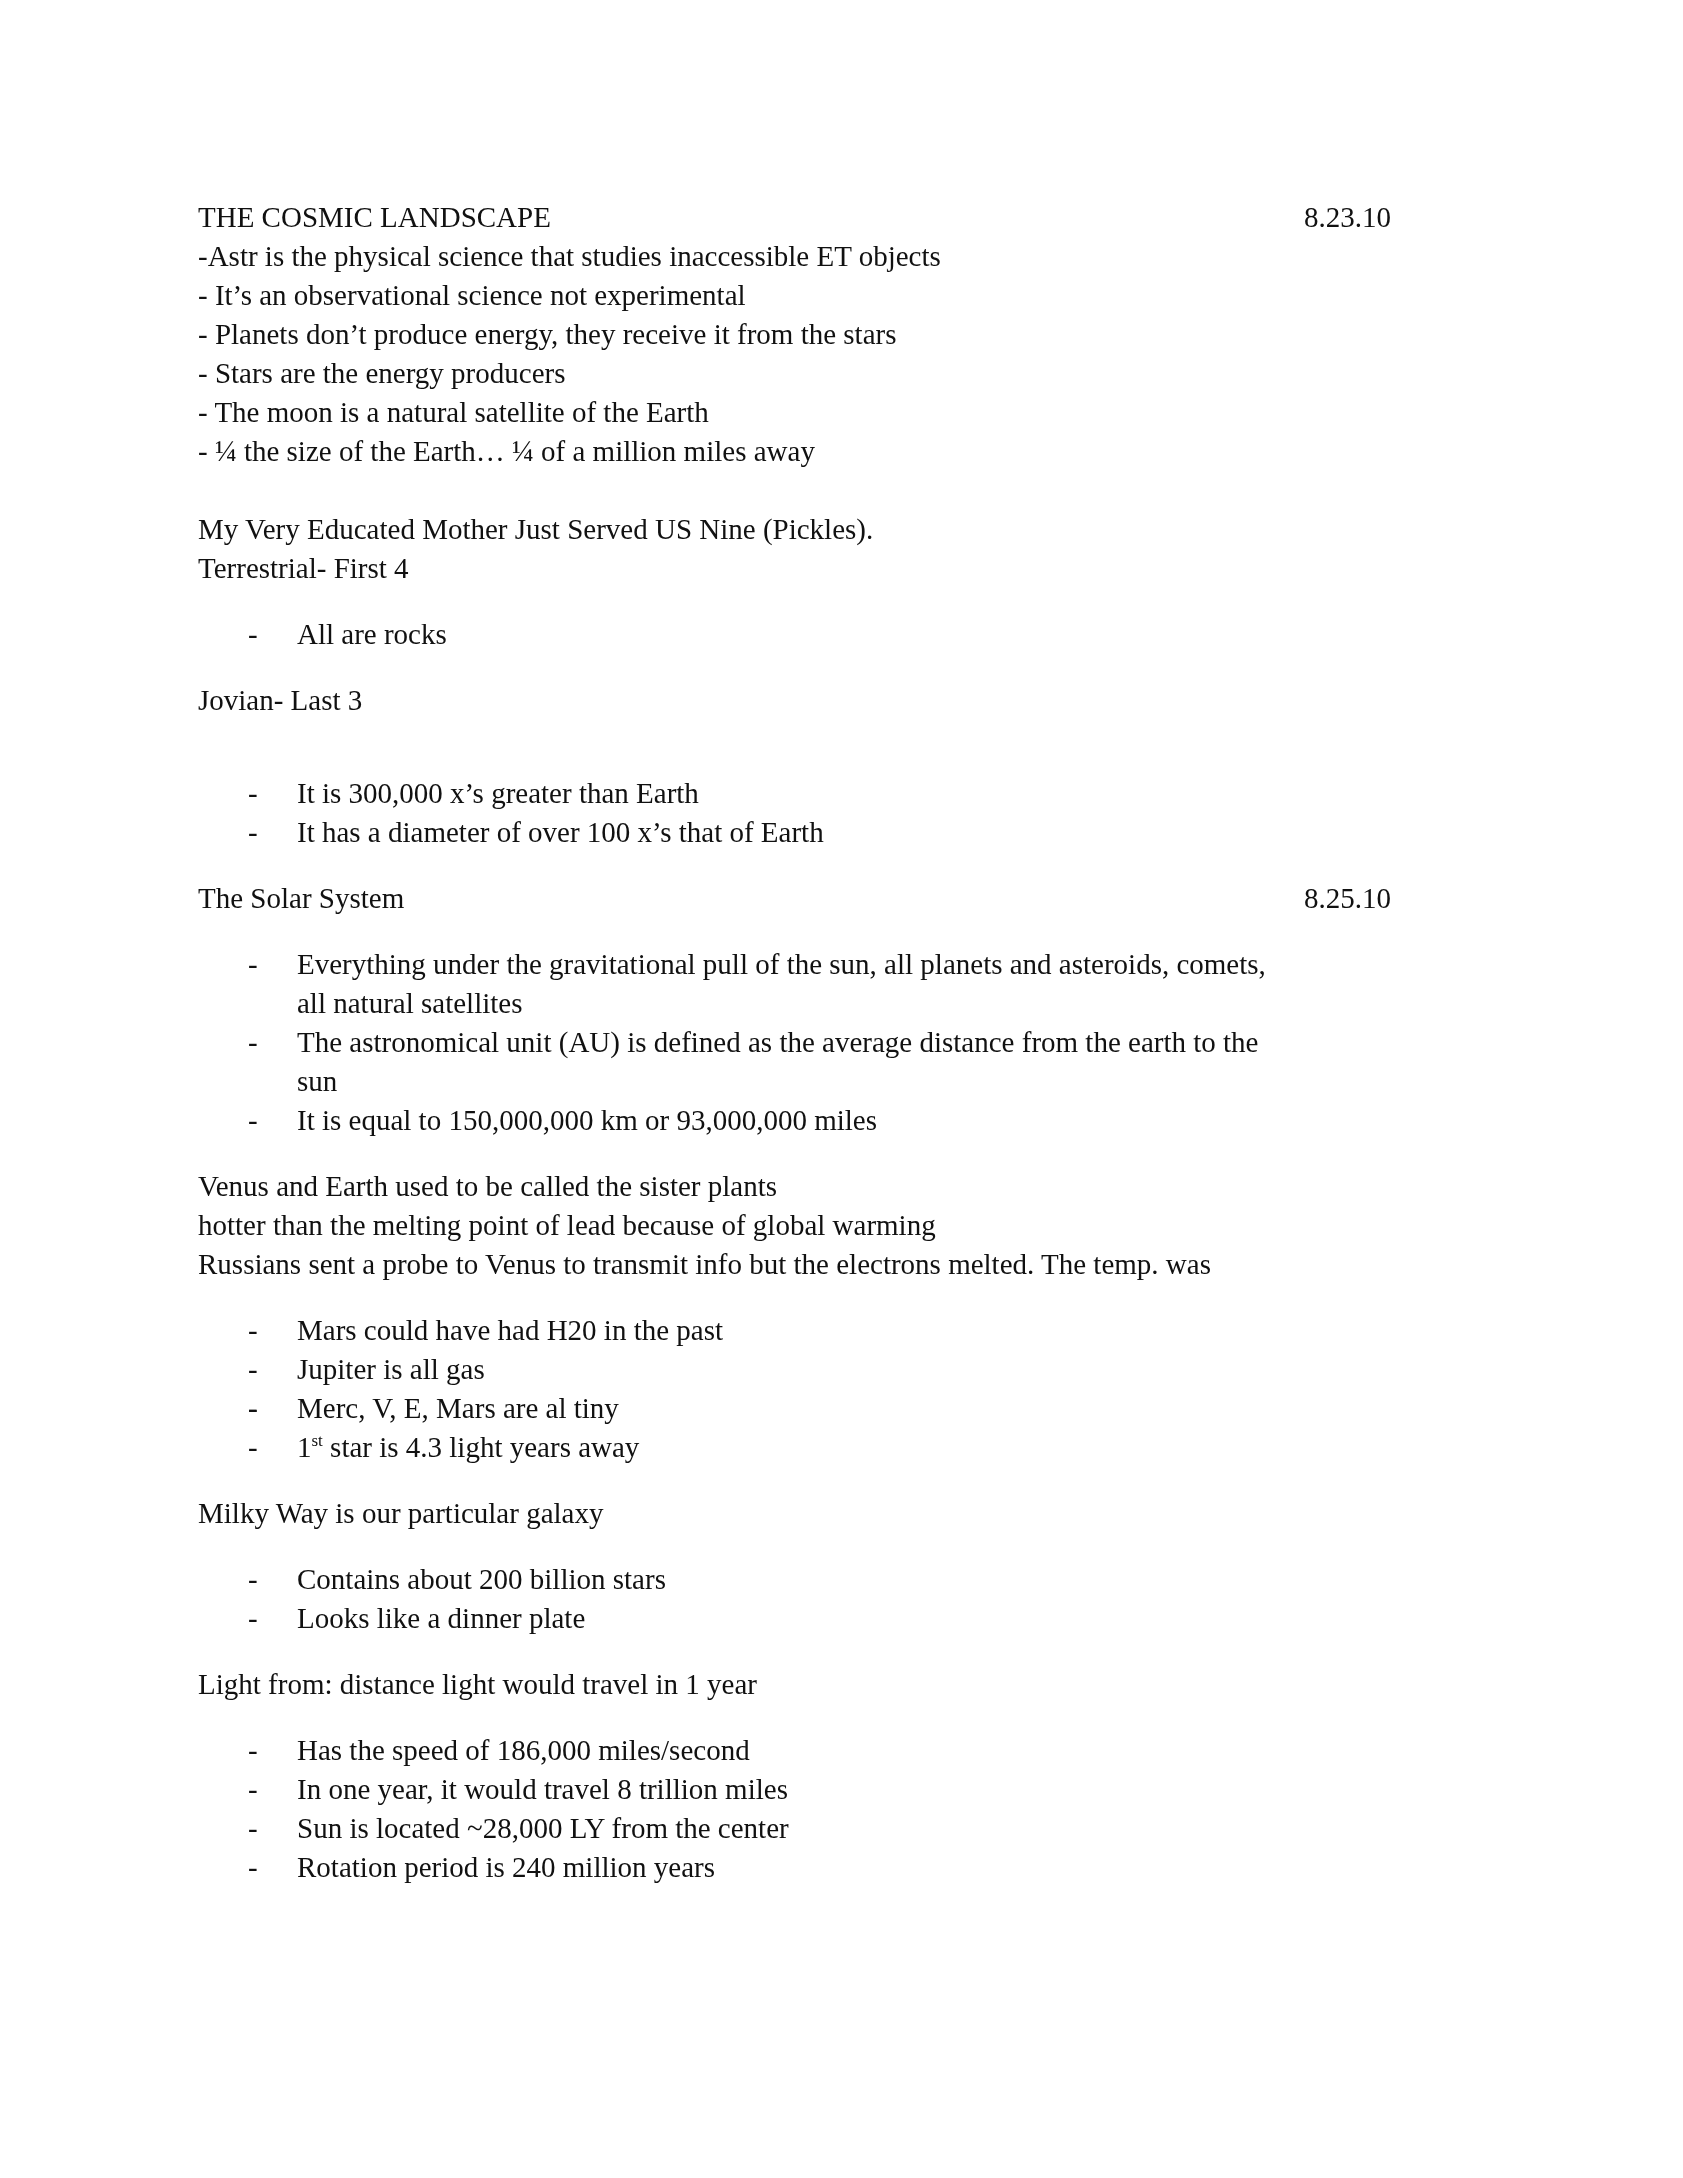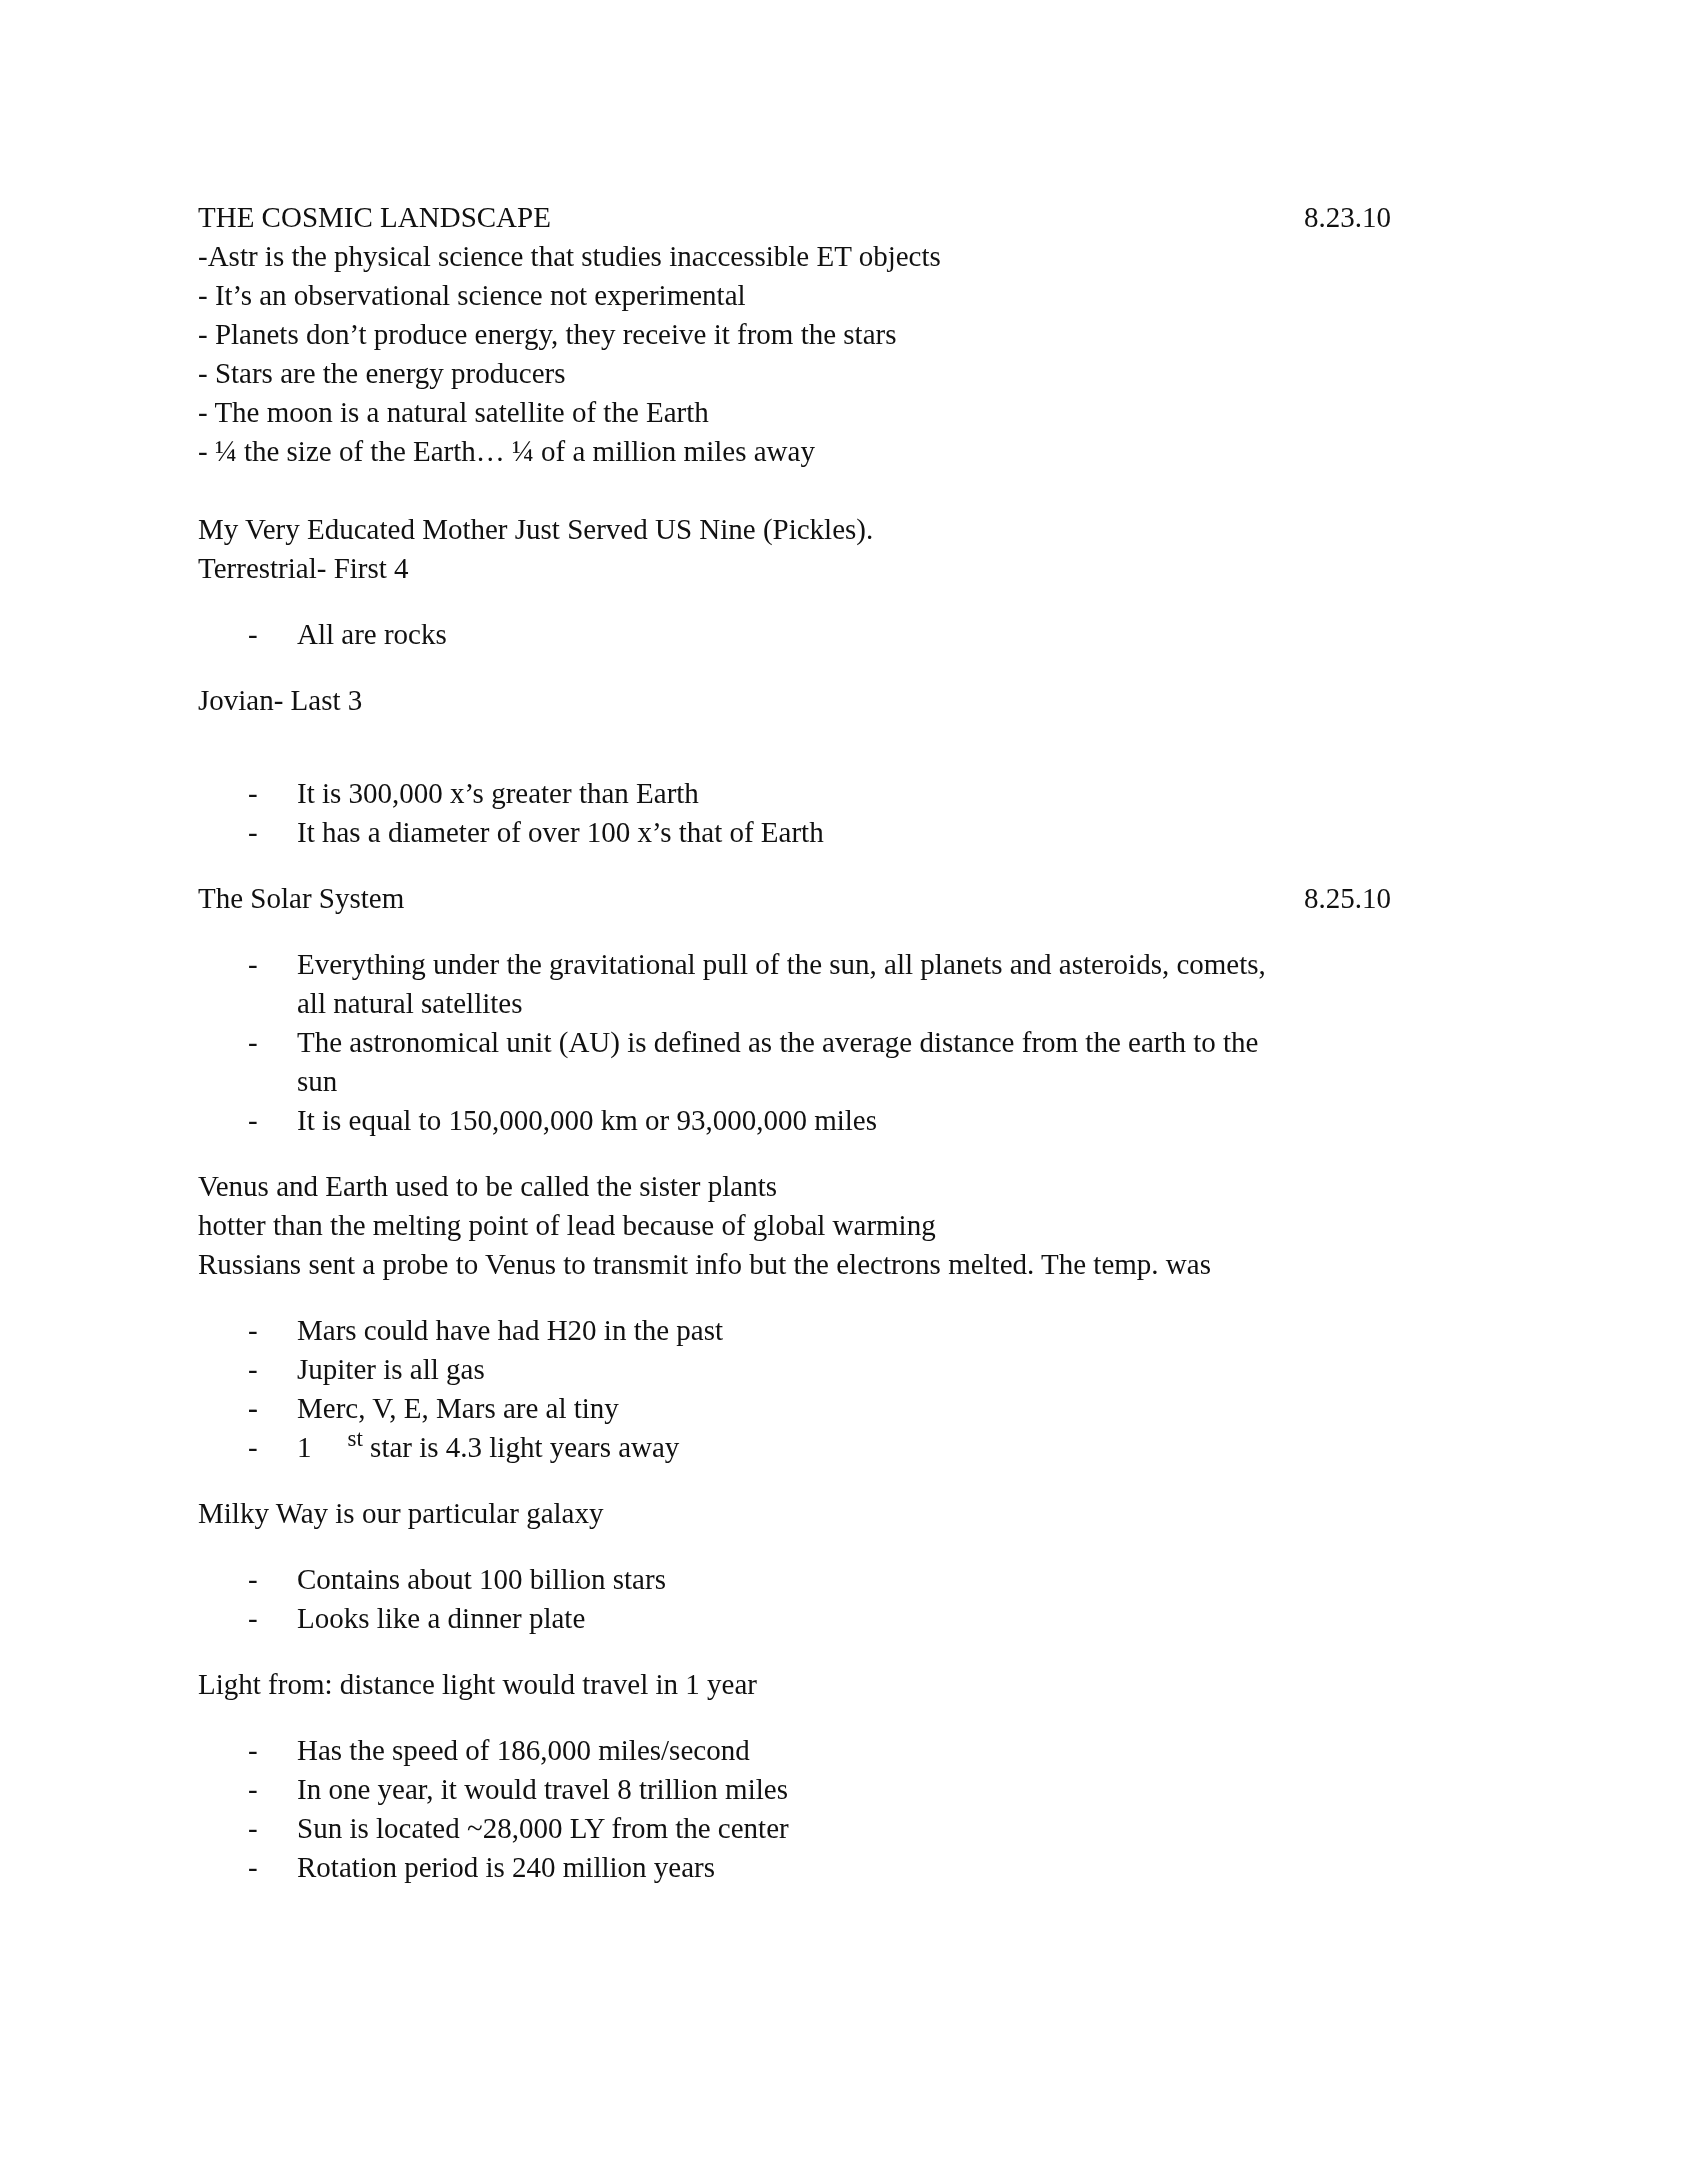--- a/index.html
+++ b/index.html
@@ -7,21 +7,21 @@
          font-family: "Liberation Serif", "DejaVu Serif", serif; color: #111; }
   .page { position: absolute; left: 198px; top: 198px; width: 1287px; font-size: 29px; line-height: 39px; }
   .line { position: relative; white-space: nowrap; }
   .heading-row { display: flex; justify-content: space-between; width: 1193px; }
   .italic { }
   .gap { height: 39px; }
   .gap-s { height: 27px; }
   ul.dash { list-style: none; margin: 0; padding: 0; }
   ul.dash li { position: relative; padding-left: 99px; width: 990px; white-space: normal; }
   ul.dash li .dash-mark { position: absolute; left: 50px; top: 0; }
-  sup { font-size: 23px; line-height: 0; margin-left: 36px; }
+  sup { font-size: 17px; line-height: 0; }
 </style>
 </head>
 <body>
 
 <div class="page">
 
   <div class="line heading-row">
     <span><span class="italic">THE COSMIC LAND</span><span class="italic">SCAPE</span></span>
     <span>8.23.10</span>
   </div>
@@ -68,21 +68,21 @@
     <li><span class="dash-mark">-</span><span>Mars could have had H20 in the past</span></li>
     <li><span class="dash-mark">-</span><span>Jupiter is all gas</span></li>
     <li><span class="dash-mark">-</span></li>
     <li><span class="dash-mark">-</span><span>Merc, V, E, Mars are al tiny</span></li>
     <li><span class="dash-mark">-</span><span>1</span><sup>st</sup><span> star is 4.3 light years away</span></li>
   </ul>
   <div class="gap-s"></div>
   <div class="line"><span class="italic">Milky Way</span><span> is our particular galaxy</span></div>
   <div class="gap-s"></div>
   <ul class="dash">
-    <li><span class="dash-mark">-</span><span>Contains about 100 billion stars</span></li>
+    <li><span class="dash-mark">-</span><span>Contains about 200 billion stars</span></li>
     <li><span class="dash-mark">-</span><span>Looks like a dinner plate</span></li>
   </ul>
   <div class="gap-s"></div>
   <div class="line"><span class="italic">Light from:</span><span> distance light would travel in 1 year</span></div>
   <div class="gap-s"></div>
   <ul class="dash">
     <li><span class="dash-mark">-</span><span>Has the speed of 186,000 miles/second</span></li>
     <li><span class="dash-mark">-</span><span>In one year, it would travel 8 trillion miles</span></li>
     <li><span class="dash-mark">-</span><span>Sun is located ~28,000 LY from the center</span></li>
     <li><span class="dash-mark">-</span><span>Rotation period is 240 million years</span></li>

